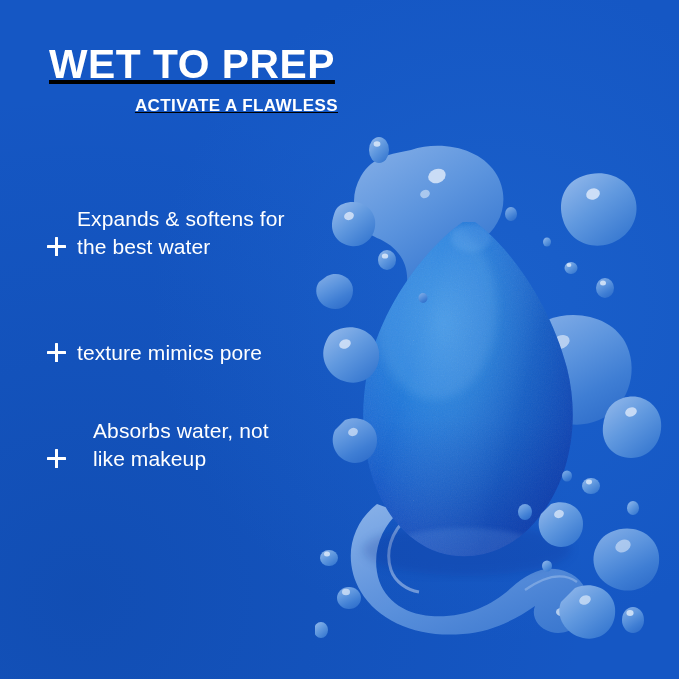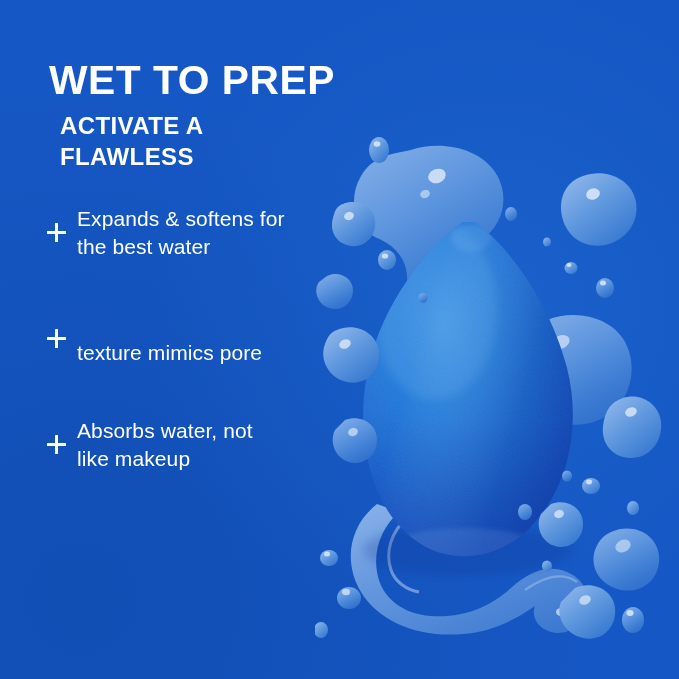--- a/index.html
+++ b/index.html
@@ -18,54 +18,56 @@
     position:absolute;inset:0;
     background:
       radial-gradient(circle at 72% 45%, rgba(40,120,220,.28) 0%, rgba(40,120,220,0) 55%),
       radial-gradient(circle at 12% 88%, rgba(5,45,120,.22) 0%, rgba(5,45,120,0) 60%);
     pointer-events:none;
   }
 
   
   #text-col{
     position:absolute;
-    left:49px; top:60px;
+    left:49px; top:44px;
     width:300px;
+    text-decoration:underline;
   }
   #headline{
     color:#ffffff;
     font-size:40px;
     line-height:1.0;
     font-weight:bold;
     letter-spacing:.5px;
     margin:0 0 10px 0;
     white-space:nowrap;
     transform:scaleX(1.02);
     transform-origin:left center;
   }
   #subhead{
     color:#ffffff;
-    font-size:24px;
+    font-size:17px;
     line-height:1.28;
     font-weight:600;
     letter-spacing:.4px;
     margin:11px;
+    text-align:right;
   }
 
   #bullets{
     position:absolute;
     left:47px; top:205px;
     width:300px;
   }
   .bullet{
     display:flex;
-    align-items:center;
+    align-items:flex-end;
     margin-bottom:51px;
   }
-  .bullet:last-child{margin-bottom:0;}
+  .bullet:last-child{margin-bottom:0;gap:16px;}
   .plus{
     flex:0 0 auto;
     position:relative;
     width:19px;height:24px;
     margin-right:11px;
     margin-top:3px;
   }
   .plus::before,.plus::after{
     content:"";position:absolute;background:#ffffff;border-radius:.5px;
   }

